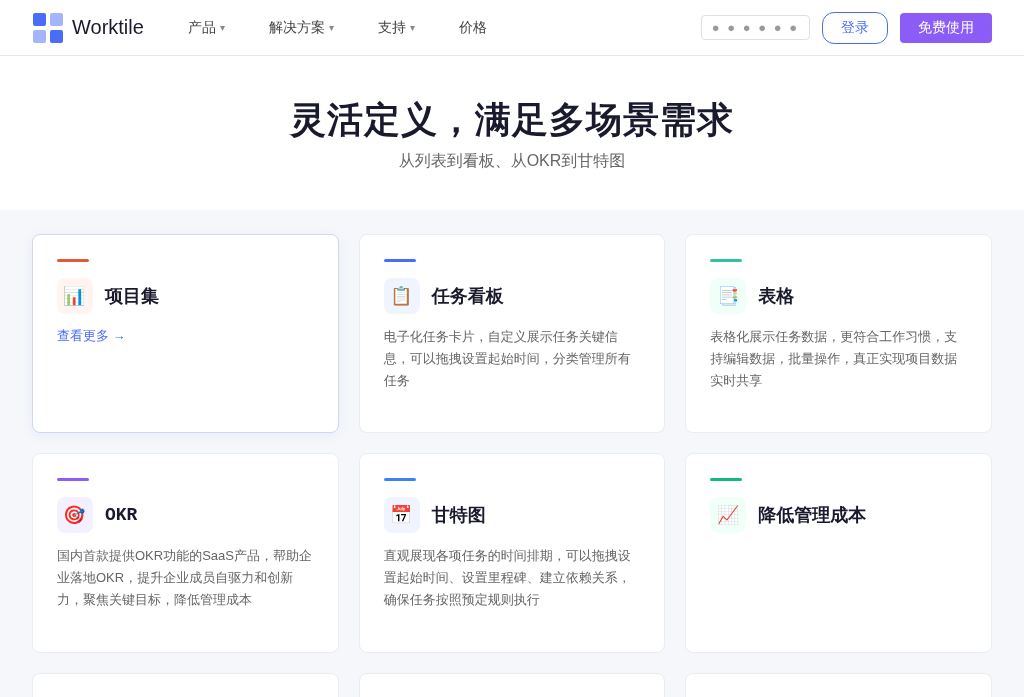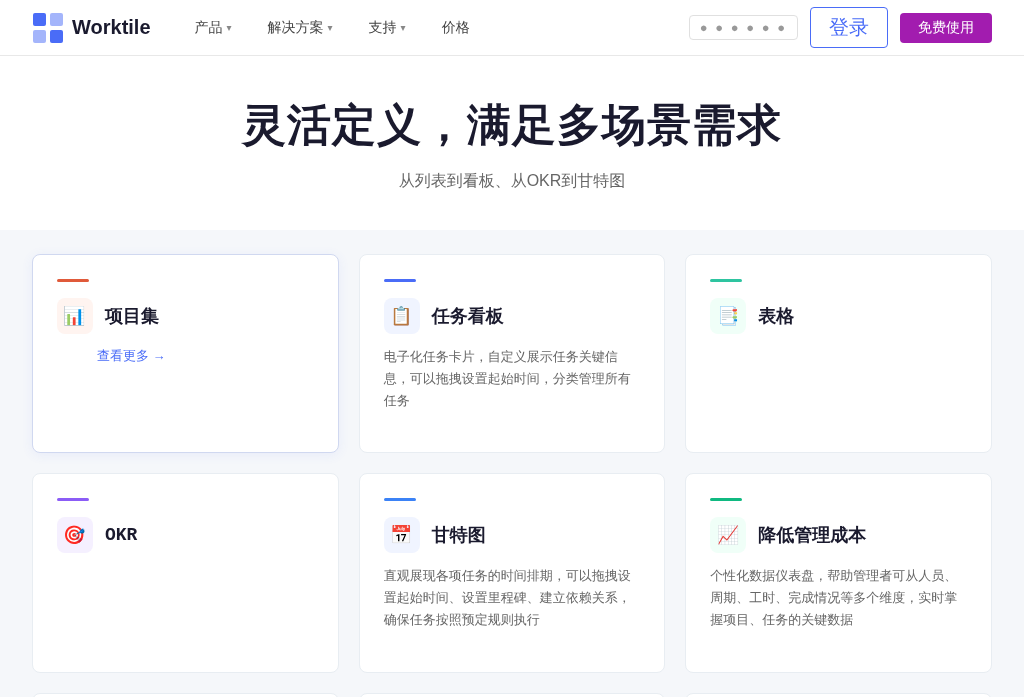--- a/index.html
+++ b/index.html
@@ -23,27 +23,27 @@
       gap: 8px;
       margin-right: 32px;
       text-decoration: none;
     }
     .logo-icon {
       width: 32px;
       height: 32px;
     }
     .logo-text {
       font-size: 20px;
-      font-weight: 700;
+      font-weight: 400;
       color: #1a1a2e;
     }
     .navbar-nav {
       display: flex;
       align-items: flex-end;
-      gap: 12px;
+      gap: 20px;
       flex: 1;
       font-family: Liberation Serif, serif;
     }
     .nav-item {
       padding: 8px 12px;
       font-size: 14px;
       color: #444;
       cursor: pointer;
       border-radius: 4px;
       display: flex;
@@ -62,45 +62,45 @@
       border: 1px solid #e0e0e0;
       border-radius: 4px;
       padding: 4px 10px;
       letter-spacing: 2px;
     }
     .btn-login {
       border: 1px solid #4a6cf7;
       color: #4a6cf7;
       background: #fff;
       padding: 6px 18px;
-      border-radius: 4px;
-      font-size: 20px;
+      border-radius: 12px;
+      font-size: 14px;
       cursor: pointer;
     }
     .btn-free {
-      background: #a21caf;
+      background: #8b5cf6;
       color: #fff;
       border: none;
       padding: 6px 18px;
       border-radius: 4px;
       font-size: 14px;
       cursor: pointer;
     }
 
     
     .hero {
       text-align: center;
       padding: 40px 20px 20px;
       background: #fff;
     }
     .hero-title {
-      font-size: 44px;
+      font-size: 36px;
       font-weight: 700;
       color: #1a1a2e;
-      margin-bottom: 16px;
+      margin-bottom: 6px;
       letter-spacing: 1px;
     }
     .hero-subtitle {
       font-size: 16px;
       color: #666;
       margin-bottom: 18px;
     }
 
     
     .main-content {
@@ -165,21 +165,20 @@
       margin-bottom: 16px;
     }
     .card-link {
       font-size: 13px;
       color: #4a6cf7;
       cursor: pointer;
       text-decoration: none;
       display: inline-flex;
       align-items: center;
       gap: 4px;
-      margin-left: 40px;
     }
 
     
     .icon-project { background: #fff4f0; }
     .icon-board { background: #f0f4ff; }
     .icon-table { background: #f0fff8; }
     .icon-okr { background: #f5f0ff; }
     .icon-gantt { background: #f0f4ff; }
     .icon-dashboard { background: #f0fff8; }
 
@@ -254,46 +253,47 @@
     </div>
     <p class="card-desc">电子化任务卡片，自定义展示任务关键信息，可以拖拽设置起始时间，分类管理所有任务</p>
 
   </div>
       <div class="card">
     <div class="card-accent-line accent-green"></div>
     <div class="card-header">
       <div class="card-icon icon-table">📑</div>
       <span class="card-title">表格</span>
     </div>
+    <p class="card-desc">表格化展示任务数据，更符合工作习惯，支持编辑数据，批量操作，真正实现项目数据实时共享</p>
 
   </div>
       <div class="card">
     <div class="card-accent-line accent-purple"></div>
     <div class="card-header">
       <div class="card-icon icon-okr">🎯</div>
       <span class="card-title">OKR</span>
     </div>
+    <p class="card-desc">国内首款提供OKR功能的SaaS产品，帮助企业落地OKR，提升企业成员自驱力和创新力，聚焦关键目标，降低管理成本</p>
 
   </div>
       <div class="card">
     <div class="card-accent-line accent-blue2"></div>
     <div class="card-header">
       <div class="card-icon icon-gantt">📅</div>
       <span class="card-title">甘特图</span>
     </div>
     <p class="card-desc">直观展现各项任务的时间排期，可以拖拽设置起始时间、设置里程碑、建立依赖关系，确保任务按照预定规则执行</p>
 
   </div>
       <div class="card">
     <div class="card-accent-line accent-teal"></div>
     <div class="card-header">
       <div class="card-icon icon-dashboard">📈</div>
       <span class="card-title">降低管理成本</span>
     </div>
-    <p class="card-desc">个性化数据仪表盘，帮助管理者可从人员、周期、工时、完成情况等多个维度，实时掌握项目、任务的关键数据</p>
 
   </div>
       <div class="card">
     <div class="card-accent-line accent-yellow"></div>
 
   </div>
       <div class="card">
     <div class="card-accent-line accent-orange"></div>
 
   </div>

